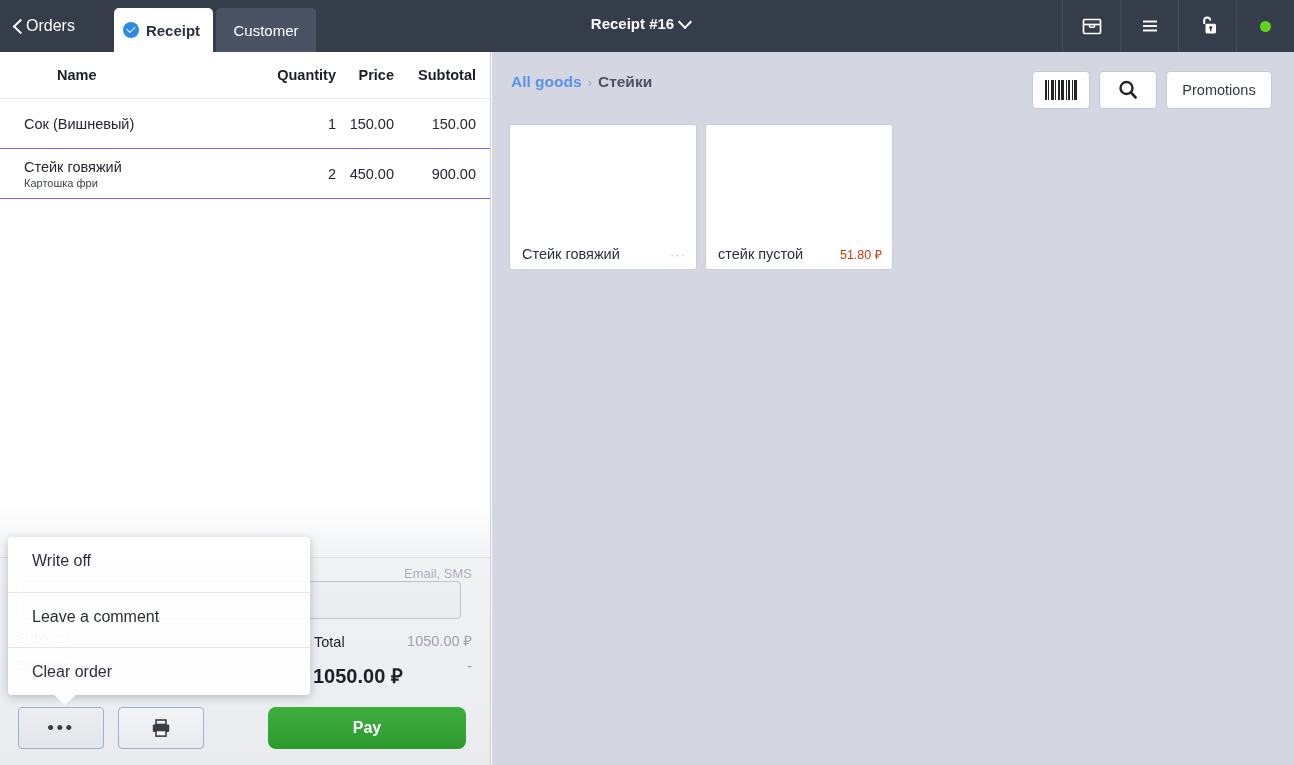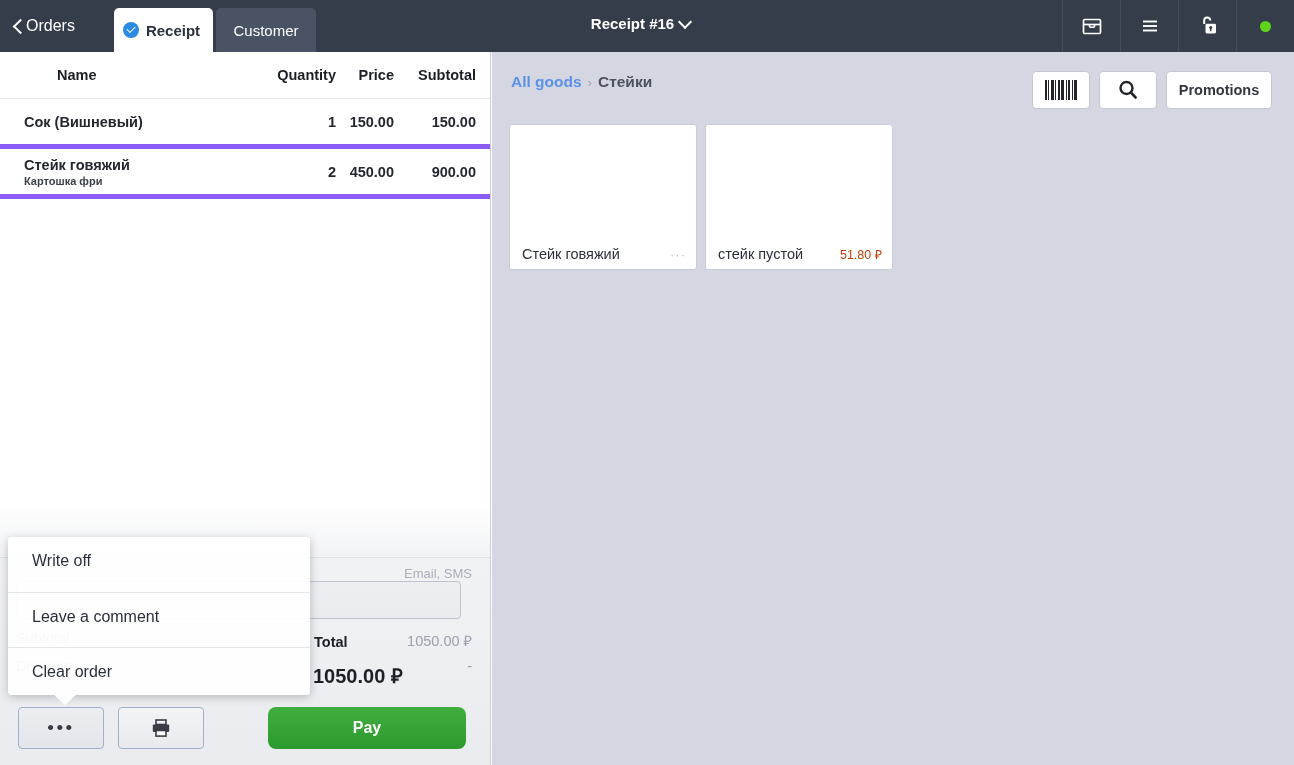--- a/index.html
+++ b/index.html
@@ -171,23 +171,22 @@
   .c-qty   { width: 92px; text-align: right; }
   .c-price { width: 58px; text-align: right; }
   .c-sub   { width: 96px; text-align: right; padding-right: 14px; }
 
   .tbl-row {
     display: flex;
     align-items: center;
     min-height: 50px;
     font-size: 14.5px;
     color: #24272f;
-    border-bottom: 5px solid #8b5cf6;
-    cursor: pointer;
-    font-weight: bold;
+    border-bottom: 1px solid #8b5cf6;
+    cursor: pointer;
   }
   .item-name { font-size: 14.5px; color: #24272f; }
   .item-mod  { font-size: 11px; color: #3c4049; margin-top: 2px; }
 
   .list-fade {
     position: absolute;
     left: 0; right: 0;
     bottom: 208px;
     height: 52px;
     background: linear-gradient(to bottom, rgba(255,255,255,0) 0%, #f2f3f5 100%);
@@ -230,21 +229,21 @@
     left: 16px; right: 18px; top: 100px;
     display: flex;
     justify-content: space-between;
     font-size: 14.5px;
     color: #9aa0ad;
   }
   .total-label {
     position: absolute;
     left: 314px; top: 76px;
     font-size: 14.5px;
-    font-weight: bold;
+    font-weight: normal;
     color: #1c1f26;
   }
   .total-value {
     position: absolute;
     left: 313px; top: 104px;
     font-size: 20px;
     font-weight: bold;
     color: #1c1f26;
   }
   .total-value .cur { margin-left: 6px; }
@@ -342,21 +341,20 @@
   }
   .tool-btn {
     height: 38px;
     background: #ffffff;
     border: 1px solid #c3c8d6;
     border-radius: 4px;
     display: flex;
     align-items: center;
     justify-content: center;
     cursor: pointer;
-    font-weight: bold;
   }
   .tool-sq { width: 58px; }
   .tool-wide { width: 106px; font-size: 14.5px; color: #33373f; }
 
   .barcode { display: flex; align-items: flex-end; gap: 1.5px; height: 20px; }
   .barcode i { display: block; background: #22242a; height: 20px; }
 
   .cards {
     position: absolute;
     left: 17px; top: 72px;

